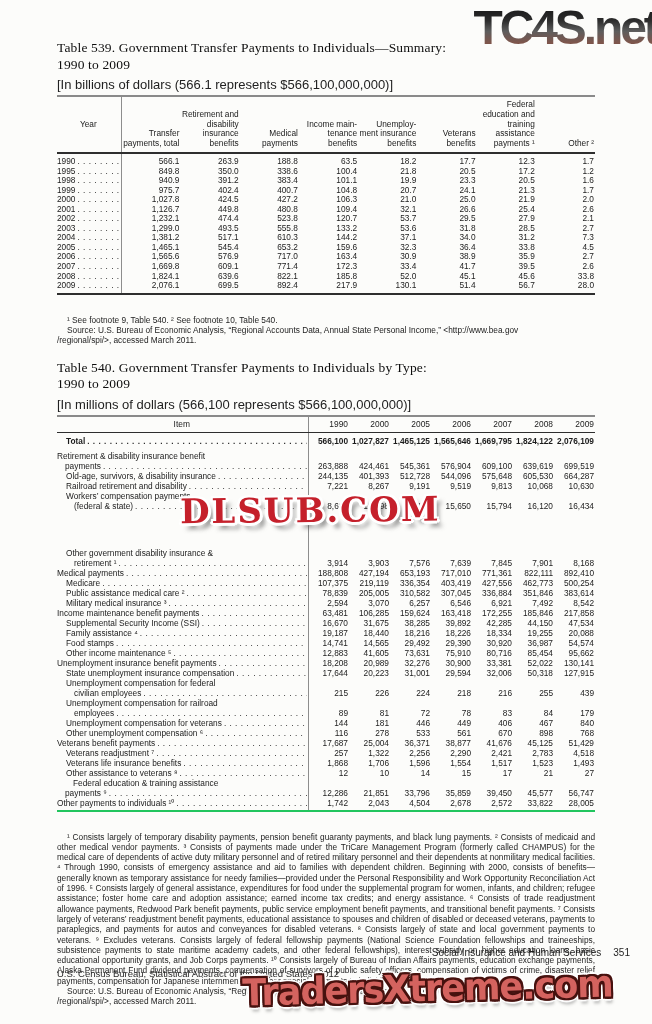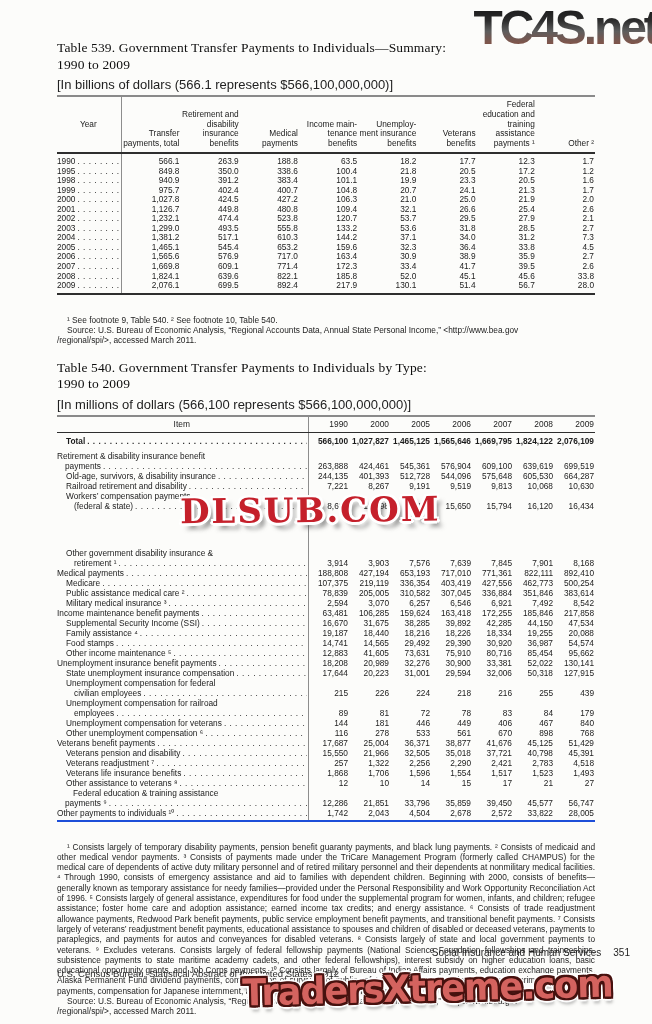--- a/index.html
+++ b/index.html
@@ -13,21 +13,21 @@
 
   table{border-collapse:collapse;table-layout:fixed;width:538px;}
   .t539{border-top:2px solid #8a8a8a;border-bottom:2px solid #2e2e2e;margin-top:2px;}
   .t539 th{font-weight:400;font-size:8.3px;line-height:9.8px;vertical-align:bottom;
            text-align:right;padding:3px 1px 3px 0;border-bottom:2px solid #2e2e2e;}
   .t539 th.year-h{vertical-align:middle;text-align:center;}
   .t539 td{font-size:8.3px;line-height:9.55px;text-align:right;padding:0 1px 0 0;white-space:nowrap;}
   .t539 tbody tr:first-child td{padding-top:3px;}
   .t539 tbody tr:last-child td{padding-bottom:2px;}
 
-  .t540{border-top:2px solid #8a8a8a;border-bottom:2px solid #1d4ed8;margin-top:2px;}
+  .t540{border-top:2px solid #8a8a8a;border-bottom:2px solid #22c55e;margin-top:2px;}
   .t540 th{font-weight:400;font-size:8.4px;line-height:11px;text-align:right;
            padding:2px 1px 2px 0;border-bottom:1.5px solid #2e2e2e;}
   .t540 th.item-h{text-align:center;}
   .t540 td{font-size:8.3px;line-height:10px;text-align:right;padding:0 1px 0 0;
            vertical-align:bottom;white-space:nowrap;}
   .t540 tbody tr:first-child td{padding-top:3px;}
   .t540 tbody tr:last-child td{padding-bottom:2px;}
   .t540 td.lab{text-align:left;overflow:hidden;}
   .t539 td.lab{text-align:left;overflow:hidden;}
   .divr{border-right:1px solid #8d8d8d;}
@@ -739,35 +739,20 @@
             <td>25,004</td>
             <td>36,371</td>
             <td>38,877</td>
             <td>41,676</td>
             <td>45,125</td>
             <td>51,429</td>
           </tr>
           <tr>
             <td class="lab divr">
               <div class="lead">
-                <span class="txt" style="padding-left: 9px;">Veterans pension and disability</span>
-                <span class="dots"></span>
-              </div>
-            </td>
-            <td>15,550</td>
-            <td>21,966</td>
-            <td>32,505</td>
-            <td>35,018</td>
-            <td>37,721</td>
-            <td>40,798</td>
-            <td>45,391</td>
-          </tr>
-          <tr>
-            <td class="lab divr">
-              <div class="lead">
                 <span class="txt" style="padding-left: 9px;">Veterans readjustment ⁷</span>
                 <span class="dots"></span>
               </div>
             </td>
             <td>257</td>
             <td>1,322</td>
             <td>2,256</td>
             <td>2,290</td>
             <td>2,421</td>
             <td>2,783</td>

